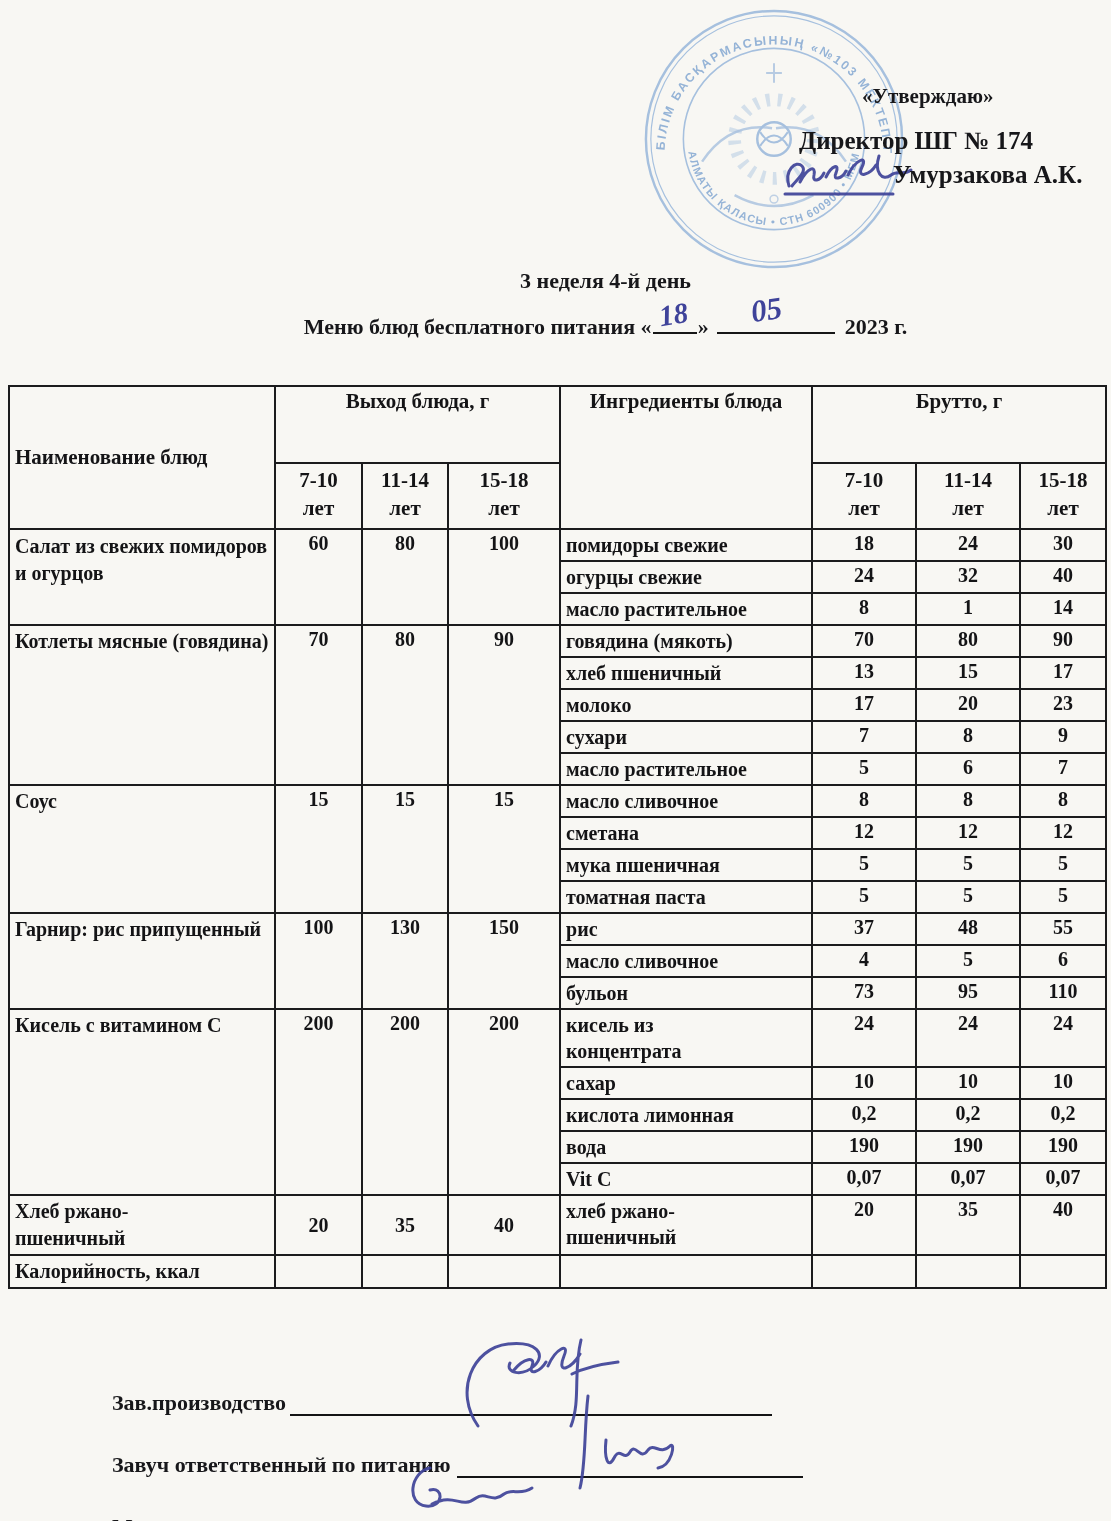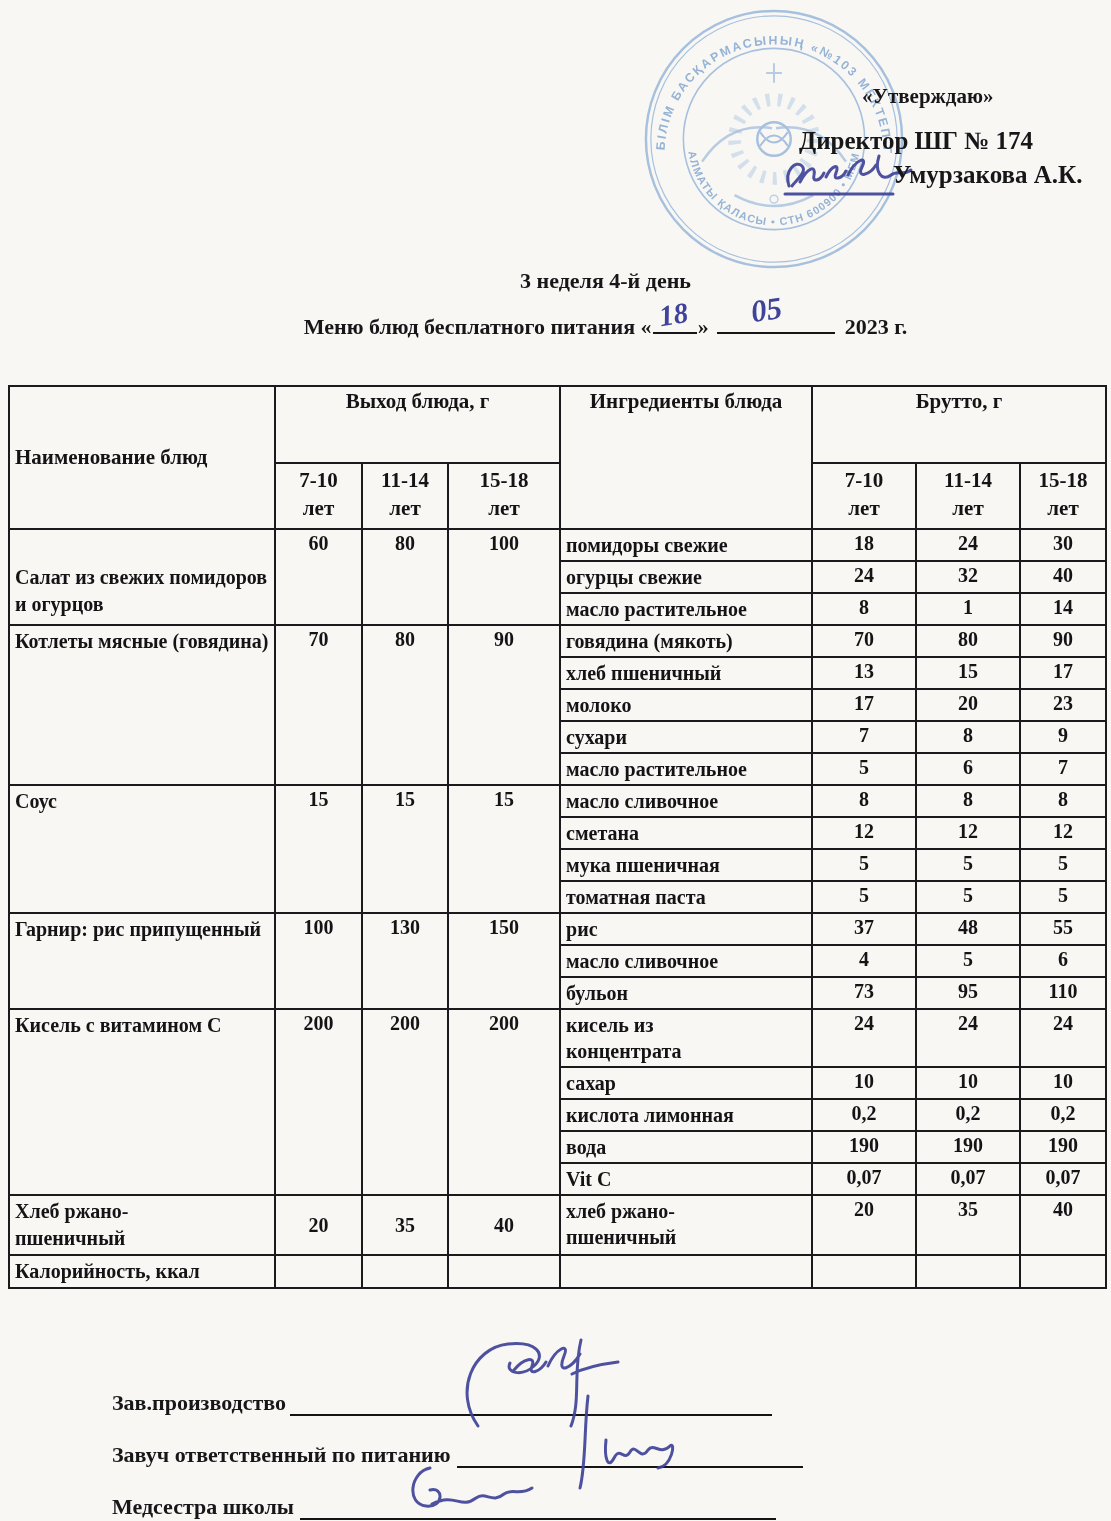--- a/index.html
+++ b/index.html
@@ -78,32 +78,32 @@
   th.h-age{vertical-align:top;padding-top:8px;text-align:center;font-size:21px;line-height:1.35;margin-left:36px;}
   tr.hr1{height:77px;}
   tr.hr2{height:66px;}
   tr.r{height:30px;}
   tr.tall{height:54px;}
   tr.last{height:28px;}
   td.dish{
     vertical-align:top;text-align:left;
     padding:6px 6px 0 8px;line-height:1.35;
   }
-  td.dish.pt{padding-top:34px;}
+  td.dish.pt{padding-top:3px;}
   td.vout{vertical-align:top;text-align:center;padding-top:6px;}
   td.ing{vertical-align:top;text-align:left;padding:2px 4px 0 8px;line-height:1.3;}
   td.bru{vertical-align:top;text-align:center;padding-top:2px;}
   .narrow{display:inline-block;width:150px;}
   .narrow2{display:inline-block;width:165px;}
   
   .foot{
     position:absolute;left:112px;top:1388px;width:900px;
     font-size:22px;font-weight:bold;
   }
-  .foot-line{display:flex;align-items:flex-end;margin-bottom:24px;height:28px;}
+  .foot-line{display:flex;align-items:flex-end;margin-bottom:34px;height:28px;}
   .foot-lbl{white-space:nowrap;}
   .uline{border-bottom:2.5px solid #141414;height:26px;display:inline-block;}
   .ul1{width:482px;margin-left:4px;}
   .ul2{width:346px;margin-left:6px;}
   .ul3{width:476px;margin-left:6px;}
   .foot-sigs{
     position:absolute;left:380px;top:1330px;width:330px;height:195px;
     pointer-events:none;
   }
   .ink{stroke:#3e4298;fill:none;stroke-width:3;stroke-linecap:round;stroke-linejoin:round;opacity:.92;}

